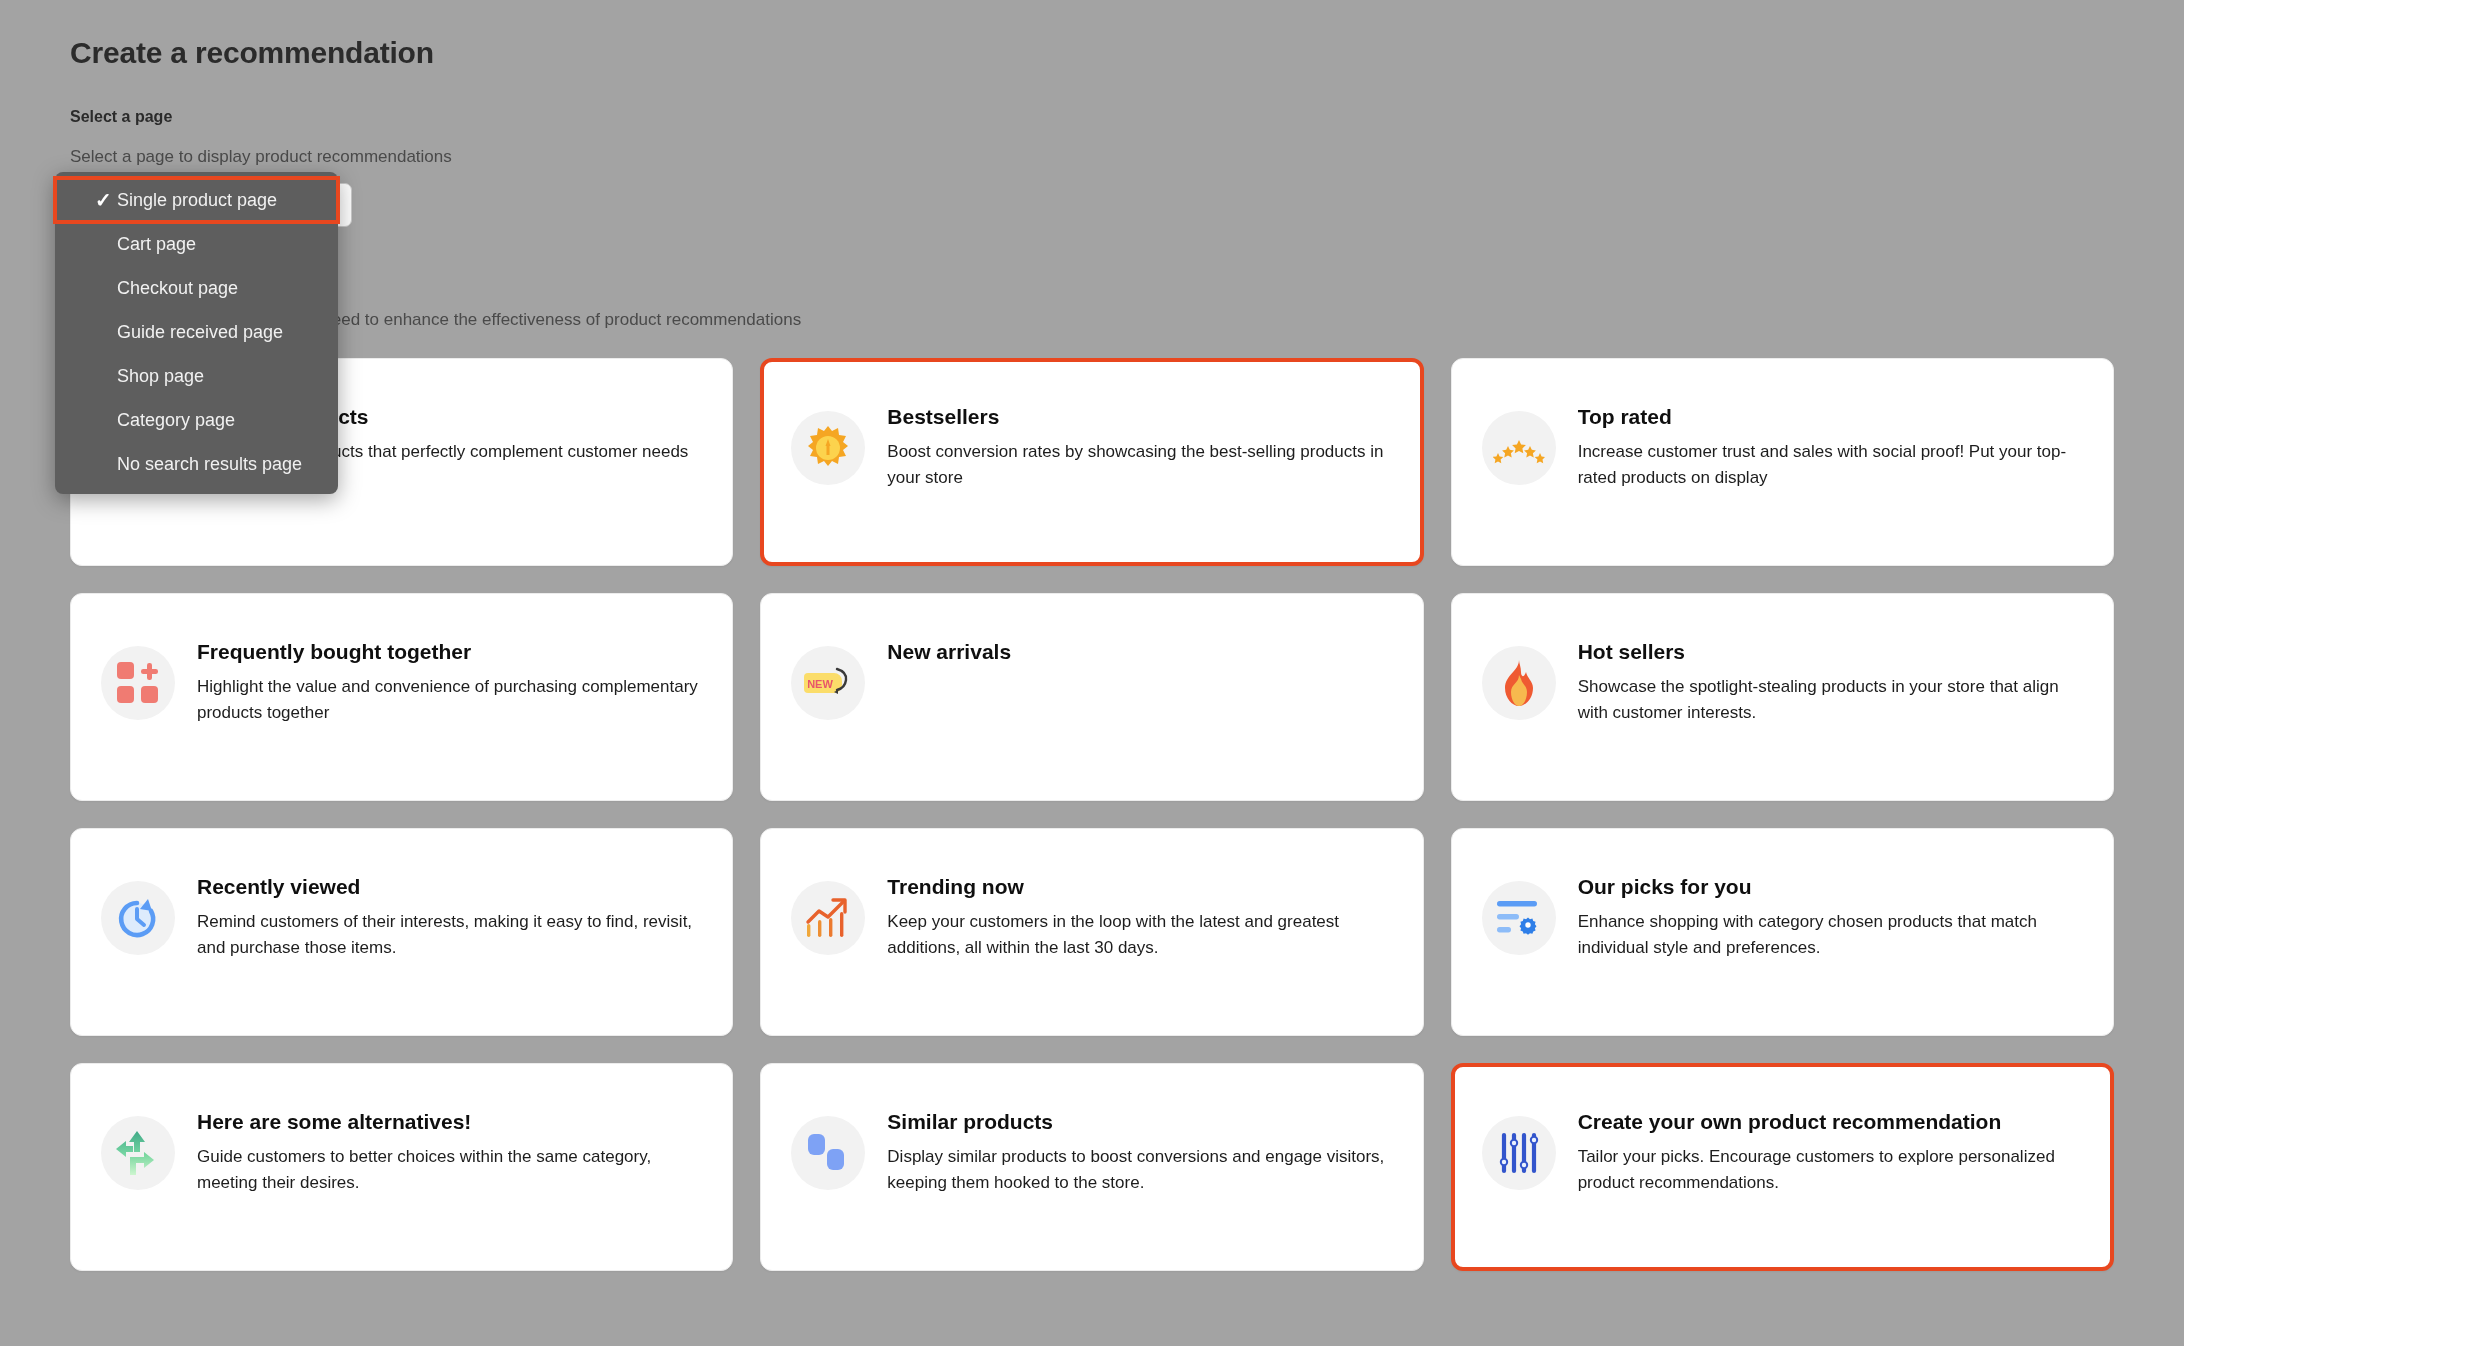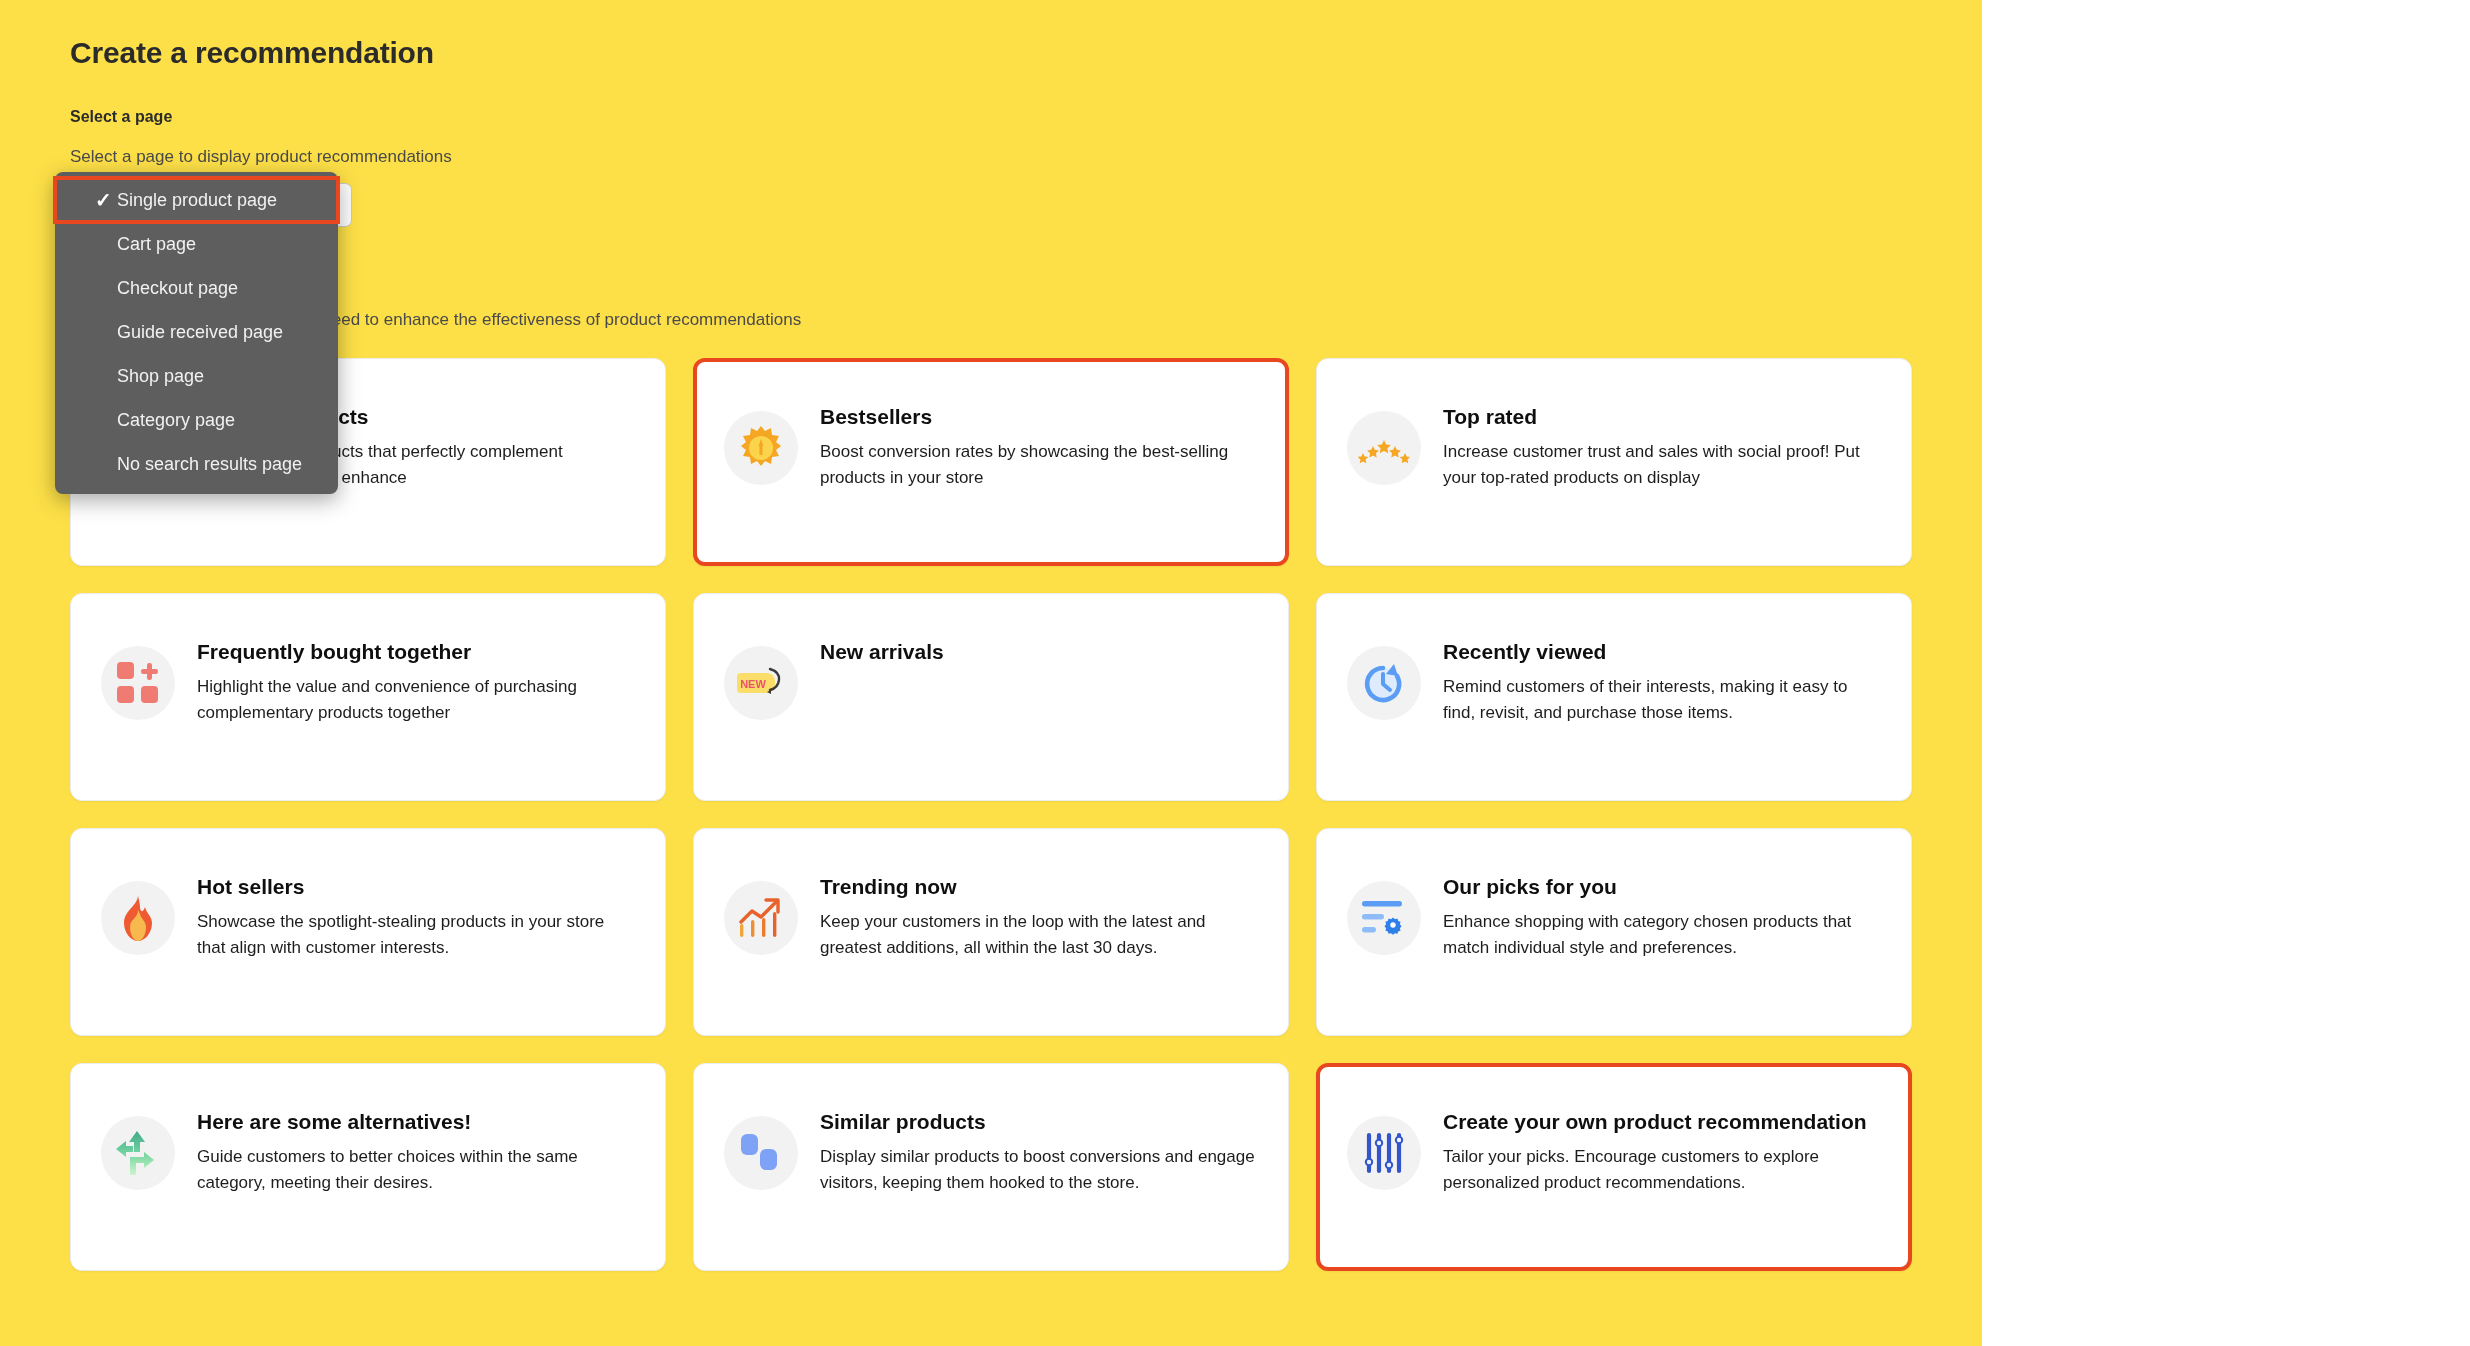--- a/index.html
+++ b/index.html
@@ -5,23 +5,23 @@
   * { box-sizing: border-box; margin: 0; padding: 0; }
   html, body {
     width: 2470px;
     height: 1346px;
     background: #ffffff;
     font-family: "Liberation Sans", sans-serif;
     overflow: hidden;
   }
   .page {
     position: relative;
-    width: 1982px;
+    width: 2184px;
     height: 1346px;
-    background: #fde047;
+    background: #a3a3a3;
     padding: 0 70px;
   }
 
   
   .page-title {
     font-size: 30px;
     font-weight: bold;
     color: #2b2b2b;
     letter-spacing: -0.2px;
     padding-top: 36px;
@@ -236,42 +236,42 @@
       <path d="M33 6 q10 3 9 11 q-1 8 -9 10" stroke="#3a3a3a" stroke-width="2.4" fill="none" stroke-linecap="round"></path>
       <path d="M30 29 l4 -2 l0 4 z" fill="#3a3a3a"></path>
     </svg>
           </div>
           <div class="card-body">
             <div class="card-title">New arrivals</div>
           </div>
         </div>
         <div class="card">
           <div class="icon-badge">
+            <svg width="40" height="48" viewBox="0 0 40 48">
+      <path d="M20 1 C20 12 6 16 6 29 C6 39 13 47 20 47 C27 47 34 39 34 29 C34 22 28 19 27 13 C25 19 22 18 22 13 C22 8 20 4 20 1 Z" fill="#ef5a32"></path>
+      <path d="M20 16 C20 24 12 25 12 33 C12 41 16 47 20 47 C24 47 28 41 28 33 C28 27 23 25 22 20 Z" fill="#f7b94e"></path>
+    </svg>
+          </div>
+          <div class="card-body">
+            <div class="card-title">Hot sellers</div>
+            <div class="card-desc">Showcase the spotlight-stealing products in your store that align with customer interests.</div>
+          </div>
+        </div>
+        <div class="card">
+          <div class="icon-badge">
             <svg width="46" height="46" viewBox="0 0 46 46">
       <circle cx="22" cy="24" r="16" fill="#ddebfc"></circle>
       <path d="M22 8 a16 16 0 1 0 14 8" stroke="#5b9cf5" stroke-width="4.6" fill="none" stroke-linecap="round"></path>
       <path d="M33 4 l4 12 l-12 -2 z" fill="#5b9cf5"></path>
       <path d="M22 14 v10 l7 6" stroke="#5b9cf5" stroke-width="4" fill="none" stroke-linecap="round" stroke-linejoin="round"></path>
     </svg>
           </div>
           <div class="card-body">
             <div class="card-title">Recently viewed</div>
             <div class="card-desc">Remind customers of their interests, making it easy to find, revisit, and purchase those items.</div>
-          </div>
-        </div>
-        <div class="card">
-          <div class="icon-badge">
-            <svg width="40" height="48" viewBox="0 0 40 48">
-      <path d="M20 1 C20 12 6 16 6 29 C6 39 13 47 20 47 C27 47 34 39 34 29 C34 22 28 19 27 13 C25 19 22 18 22 13 C22 8 20 4 20 1 Z" fill="#ef5a32"></path>
-      <path d="M20 16 C20 24 12 25 12 33 C12 41 16 47 20 47 C24 47 28 41 28 33 C28 27 23 25 22 20 Z" fill="#f7b94e"></path>
-    </svg>
-          </div>
-          <div class="card-body">
-            <div class="card-title">Hot sellers</div>
-            <div class="card-desc">Showcase the spotlight-stealing products in your store that align with customer interests.</div>
           </div>
         </div>
         <div class="card">
           <div class="icon-badge">
             <svg width="48" height="44" viewBox="0 0 48 44">
       <path d="M4 26 L15 15 L24 21 L40 5" stroke="#e8622c" stroke-width="3.4" fill="none" stroke-linecap="round" stroke-linejoin="round"></path>
       <path d="M29 4 h12 v12" stroke="#e8622c" stroke-width="3.4" fill="none" stroke-linecap="round" stroke-linejoin="round"></path>
       <rect x="3" y="28" width="3.4" height="13" rx="1.7" fill="#f0a73a"></rect>
       <rect x="14" y="24" width="3.4" height="17" rx="1.7" fill="#ee8f33"></rect>
       <rect x="25" y="22" width="3.4" height="19" rx="1.7" fill="#ec7a2f"></rect>

